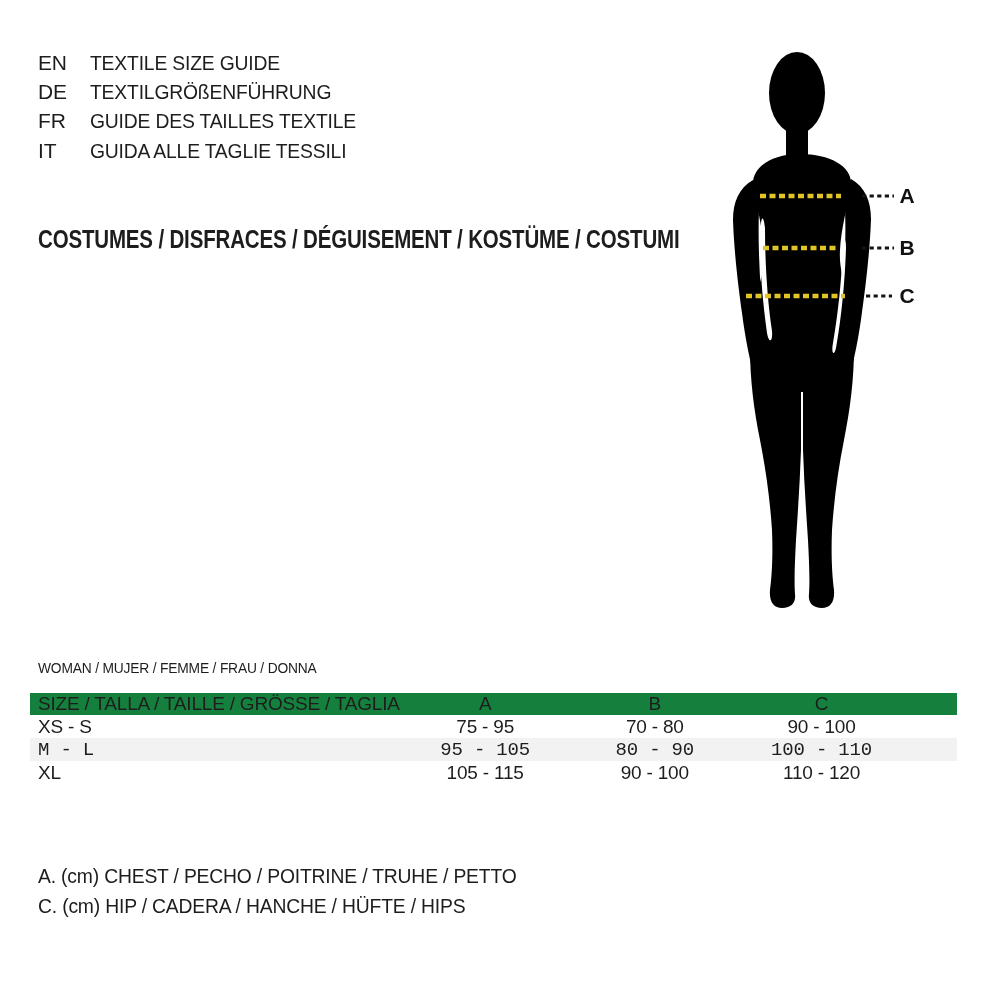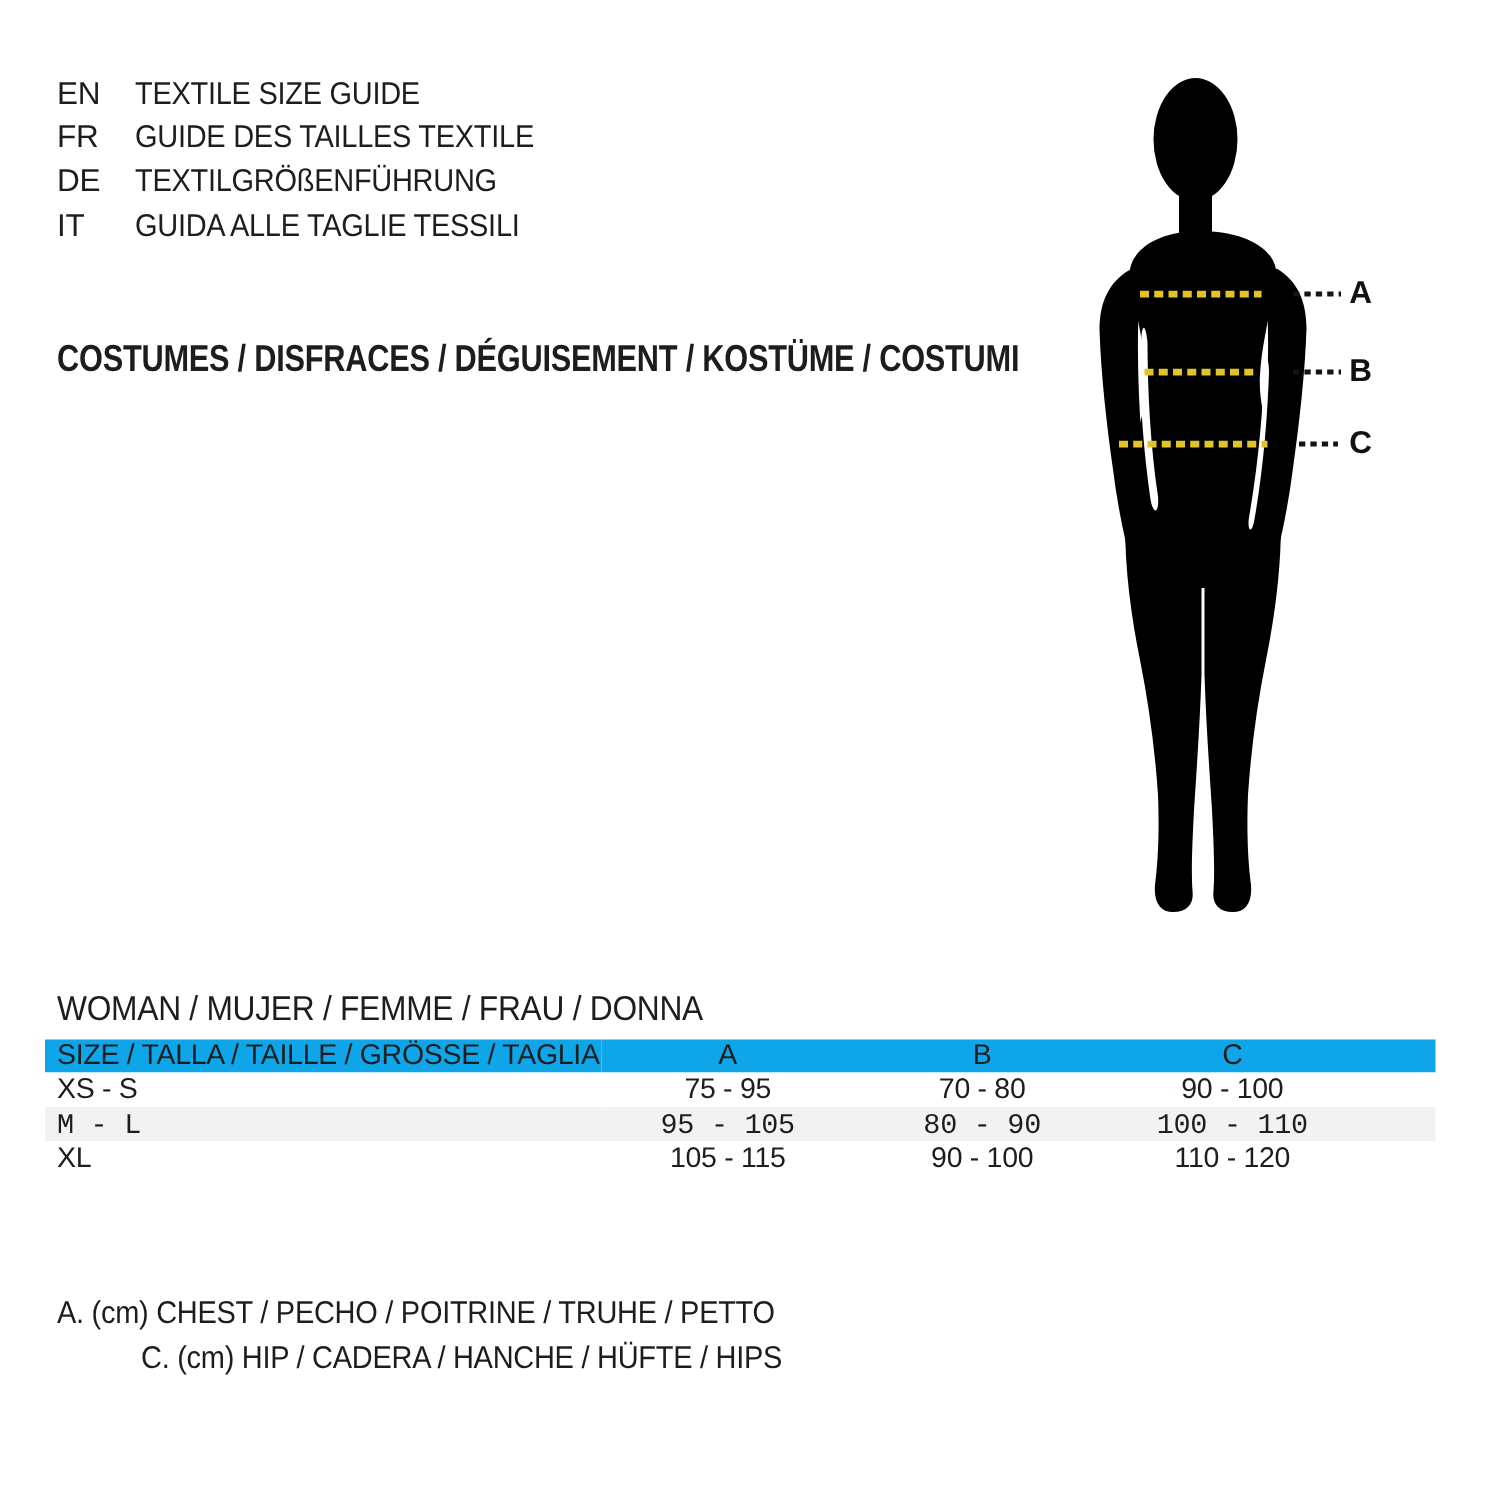--- a/index.html
+++ b/index.html
@@ -23,57 +23,57 @@
 
   
   .figure-wrap { position:absolute; left:720px; top:48px; width:200px; height:564px; }
   .measure-label {
     position:absolute; left:894px; width:26px; text-align:center;
     font-size:21px; font-weight:bold; line-height:24px; color:#111;
   }
   #label-a { top:184px; } #label-b { top:236px; } #label-c { top:284px; }
 
   
-  .section-title { position:absolute; left:38px; top:659px; font-size:23px; }
+  .section-title { position:absolute; left:38px; top:659px; font-size:15px; }
 
   
   .size-table {
     position:absolute; left:30px; top:693px; width:927px;
     border-collapse:collapse; font-size:19px; table-layout:fixed;
   }
   .size-table th, .size-table td { font-weight:normal; padding:0; }
-  .size-table thead tr { height:22px; background:#0ea5e9; }
+  .size-table thead tr { height:22px; background:#15803d; }
   .size-table tbody tr { height:23px; background:#ffffff; }
   .size-table tbody tr.alt { background:#f2f2f2;font-family:Liberation Mono, monospace; }
   .c-size { text-align:left; padding-left:8px !important; }
   .c-val { text-align:center; }
   .col-c { padding-right:54px !important; }
   .w-size { width:40%; } .w-a { width:18.2%; } .w-b { width:18.4%; } .w-c { width:23.4%; }
 
   
-  .legend { position:absolute; left:38px; top:861px; font-size:21px;text-align:right; }
+  .legend { position:absolute; left:38px; top:861px; font-size:21px; }
   .legend-line { height:30px; line-height:30px; }
 </style>
 </head>
 <body>
 
 <div id="page">
 
   <div class="lang-block">
     <div class="lang-row">
       <span class="lang-code">EN</span>
       <span class="cx92">TEXTILE SIZE GUIDE</span>
     </div>
     <div class="lang-row">
+      <span class="lang-code">DE</span>
+      <span class="cx92">TEXTILGRÖßENFÜHRUNG</span>
+    </div>
+    <div class="lang-row">
       <span class="lang-code">FR</span>
       <span class="cx92">GUIDE DES TAILLES TEXTILE</span>
-    </div>
-    <div class="lang-row">
-      <span class="lang-code">DE</span>
-      <span class="cx92">TEXTILGRÖßENFÜHRUNG</span>
     </div>
     <div class="lang-row">
       <span class="lang-code">IT</span>
       <span class="cx92">GUIDA ALLE TAGLIE TESSILI</span>
     </div>
   </div>
 
   <div class="costumes">COSTUMES / DISFRACES / DÉGUISEMENT / KOSTÜME / COSTUMI</div>
 
   <div class="figure-wrap">

